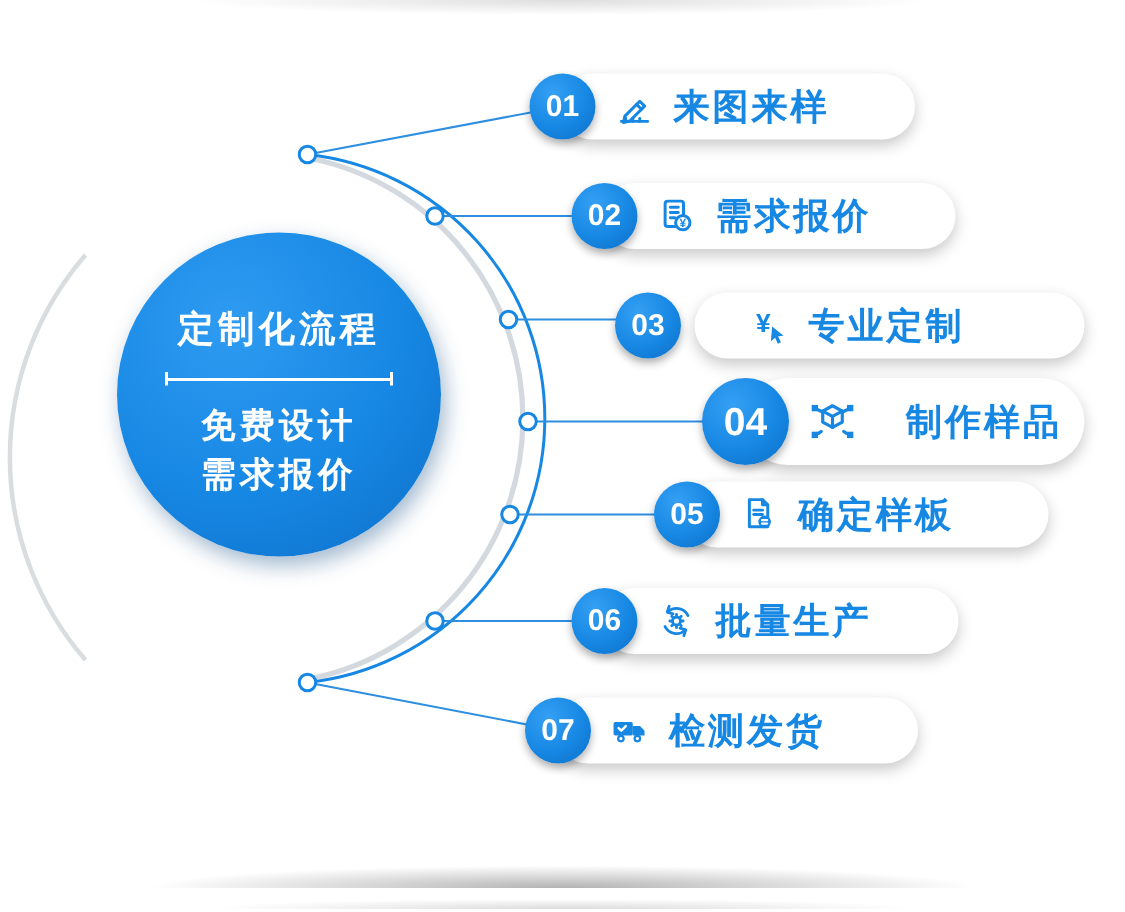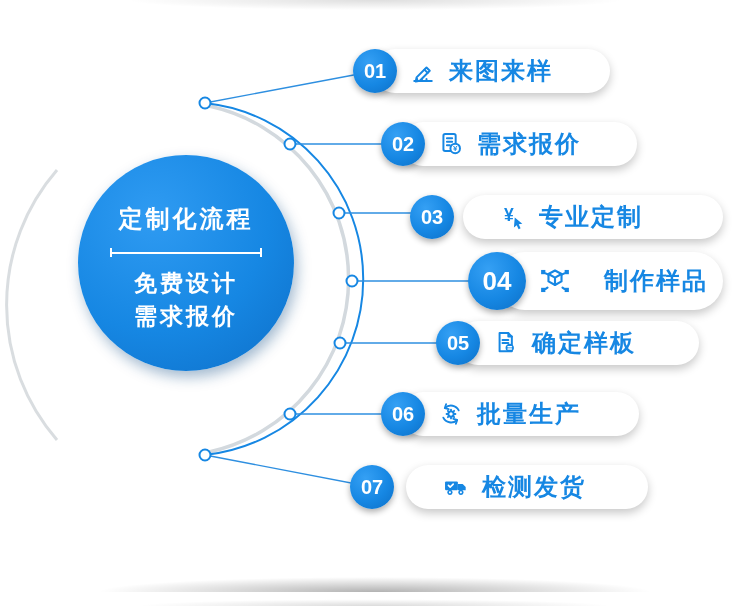--- a/index.html
+++ b/index.html
@@ -59,21 +59,21 @@
   }
   .step-label{color:#1687e3;font-weight:bold;font-size:24px;letter-spacing:2px;}
   .step-icon{display:flex;flex:0 0 auto;}
 
   .s1{left:353px;top:49px;}
   .s2{left:381px;top:122px;}
   .s3{left:410px;top:195px;gap:33px;}
   .s4{left:468px;top:252px;}
   .s5{left:436px;top:321px;}
   .s6{left:381px;top:392px;}
-  .s7{left:350px;top:465px;gap:36px;}
+  .s7{left:350px;top:465px;}
 
   .s1 .step-pill{width:237px;}
   .s2 .step-pill{width:236px;}
   .s3 .step-pill{width:260px;}
   .s4 .step-pill{width:227px;}
   .s5 .step-pill{width:243px;}
   .s6 .step-pill{width:238px;}
   .s7 .step-pill{width:242px;}
 
   .step.big{height:58px;}

